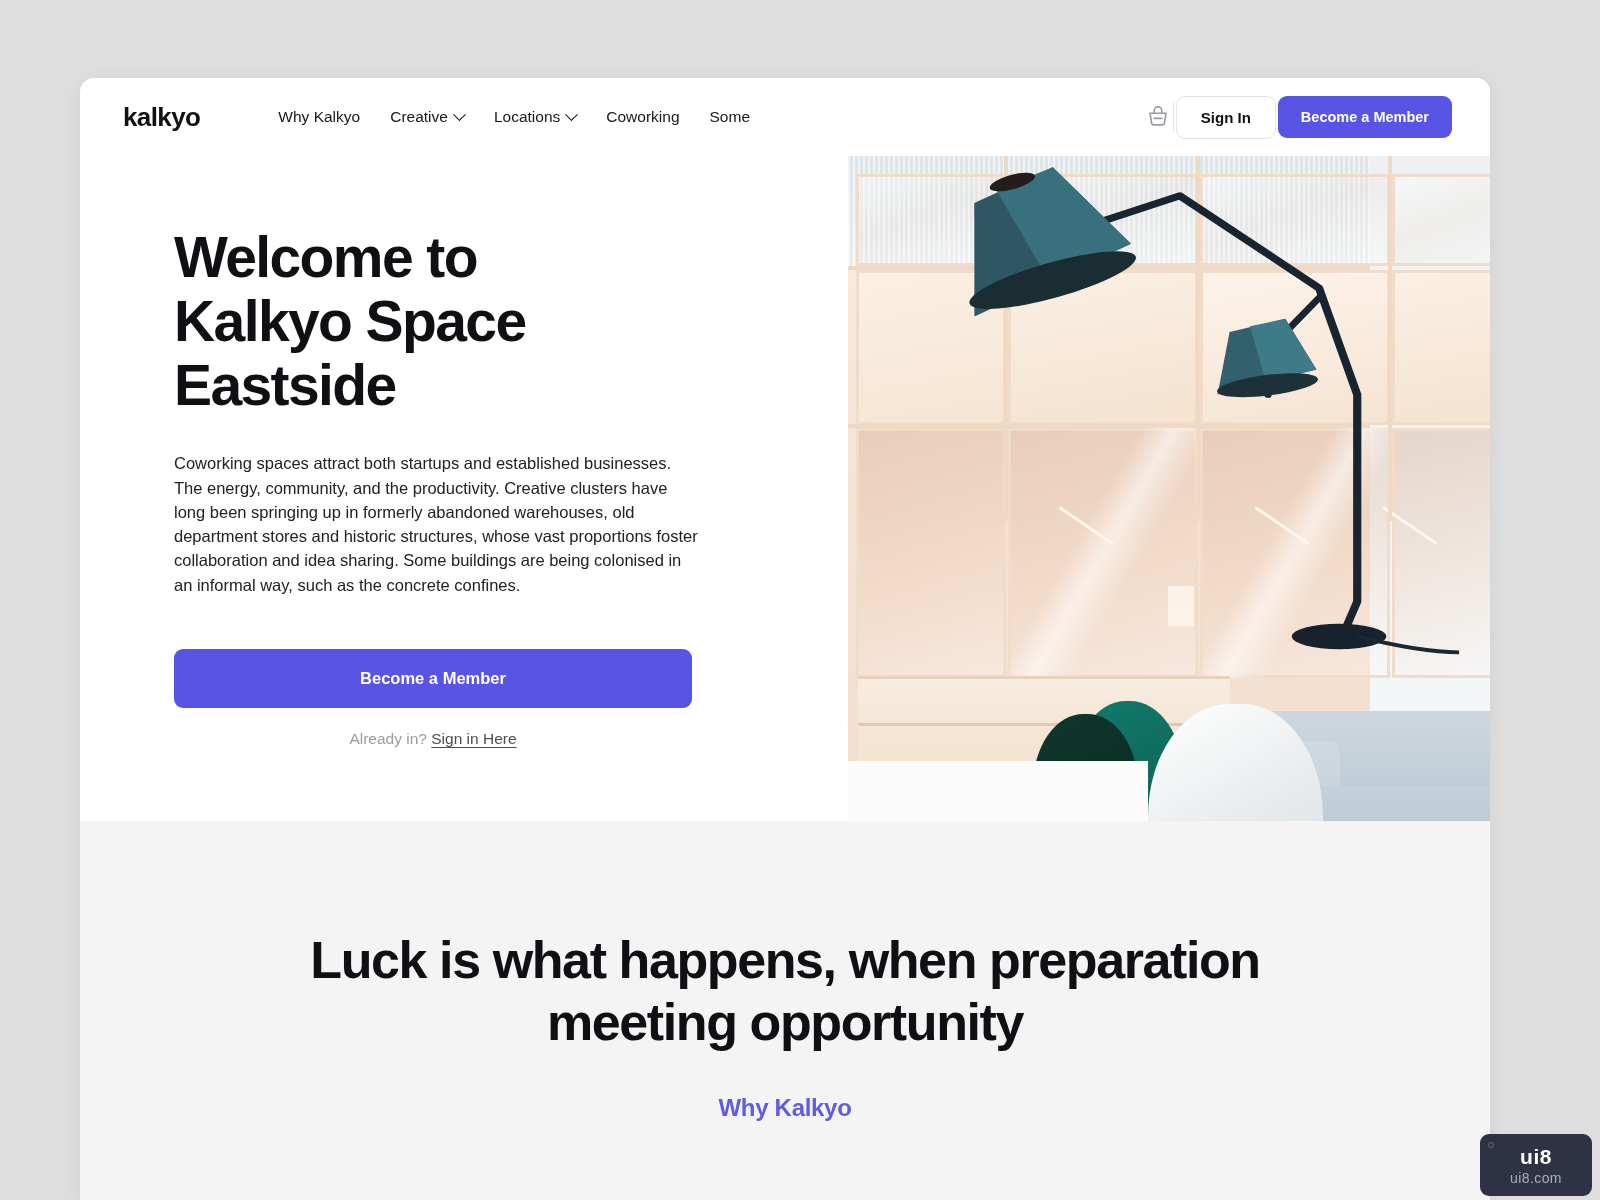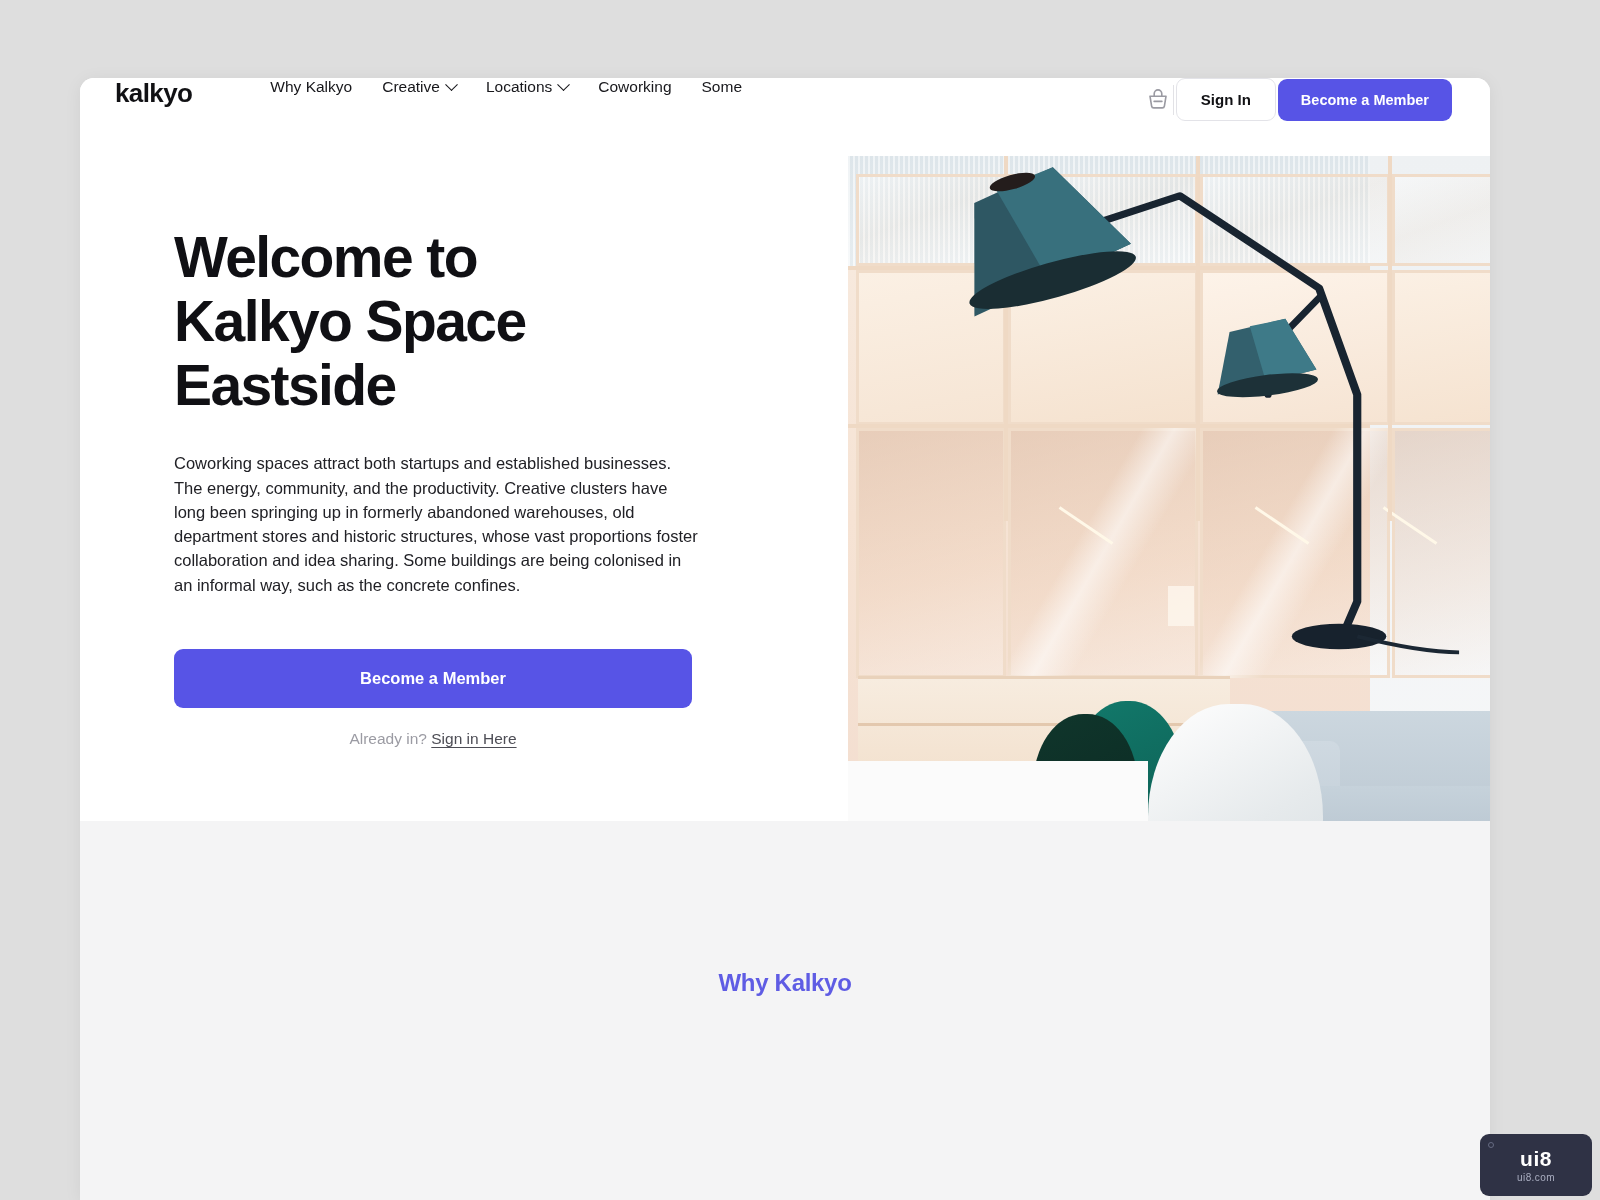--- a/index.html
+++ b/index.html
@@ -27,25 +27,26 @@
     background: #ffffff;
     border-radius: 14px 14px 0 0;
     overflow: hidden;
     box-shadow: 0 2px 18px rgba(0,0,0,0.06);
   }
 
   
   .site-header {
     height: 78px;
     display: flex;
-    align-items: flex-start;
+    align-items: center;
     padding: 0 38px 0 35px;
     background: #fff;
     position: relative;
     z-index: 5;
+    margin-left: 8px;
   }
 
   .brand {
     font-size: 26px;
     font-weight: 700;
     letter-spacing: -0.6px;
     color: #111114;
     margin-right: 78px;
     cursor: pointer;
   }
@@ -301,21 +302,21 @@
     border-radius: 9px;
     color: #fff;
     display: flex;
     flex-direction: column;
     align-items: center;
     justify-content: center;
     gap: 1px;
     z-index: 30;
   }
   .watermark .wm-main { font-size: 21px; font-weight: 700; letter-spacing: .5px; }
-  .watermark .wm-sub { font-size: 10px; color: #a9adc0; letter-spacing: .4px; text-align: right; }
+  .watermark .wm-sub { font-size: 14px; color: #a9adc0; letter-spacing: .4px; text-align: right; }
   .wm-dot {
     position: absolute; left: 8px; top: 8px;
     width: 6px; height: 6px; border-radius: 50%;
     border: 1px solid #666b82;
   }
 </style>
 </head>
 <body>
 
 <div class="site-card">
@@ -459,20 +460,21 @@
           <path d="M487 208 L512 276 L455 284 L447 212 Z" fill="#3e7a88"></path>
           <ellipse cx="456" cy="288" rx="56" ry="13" fill="#1d3138"></ellipse>
         </g>
       </svg>
 
       <div class="ph fg-block"></div>
     </div>
   </section>
 
   <section class="quote-section">
+    <h2 class="quote-text">Luck is what happens, when preparation meeting opportunity</h2>
     <a class="quote-link">Why Kalkyo</a>
   </section>
 
 </div>
 
 <div class="watermark">
   <span class="wm-dot"></span>
   <span class="wm-main">ui8</span>
   <span class="wm-sub">ui8.com</span>
 </div>

